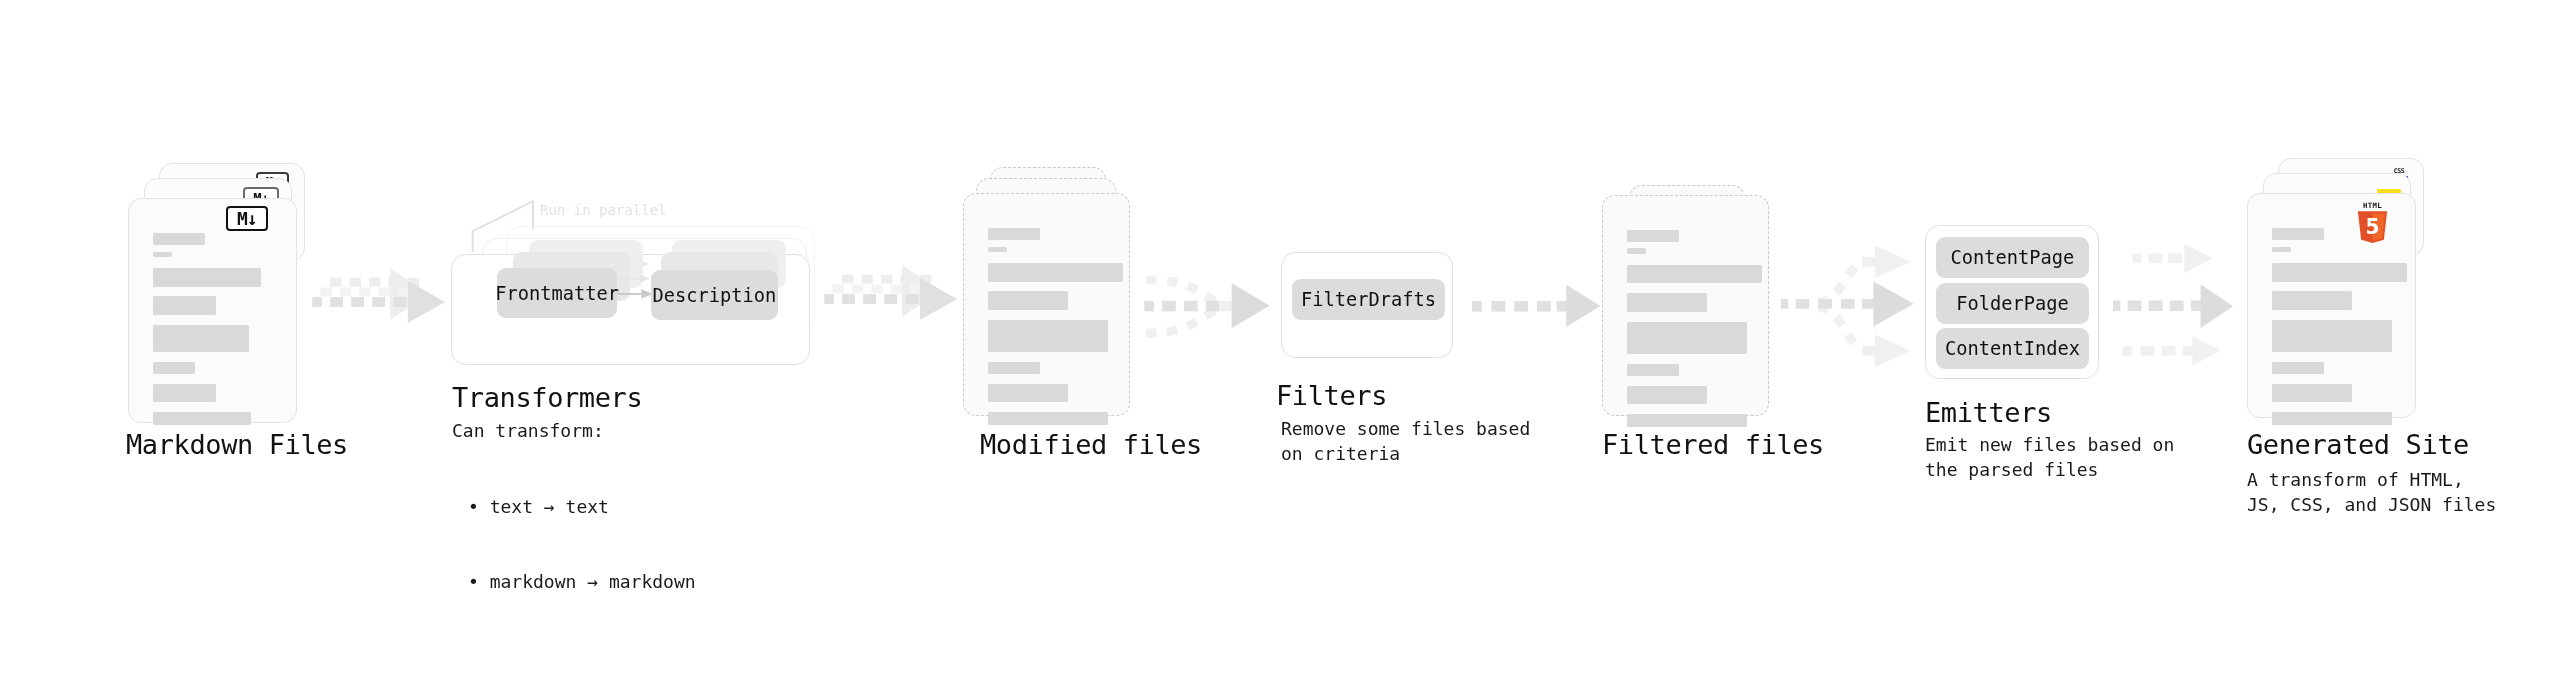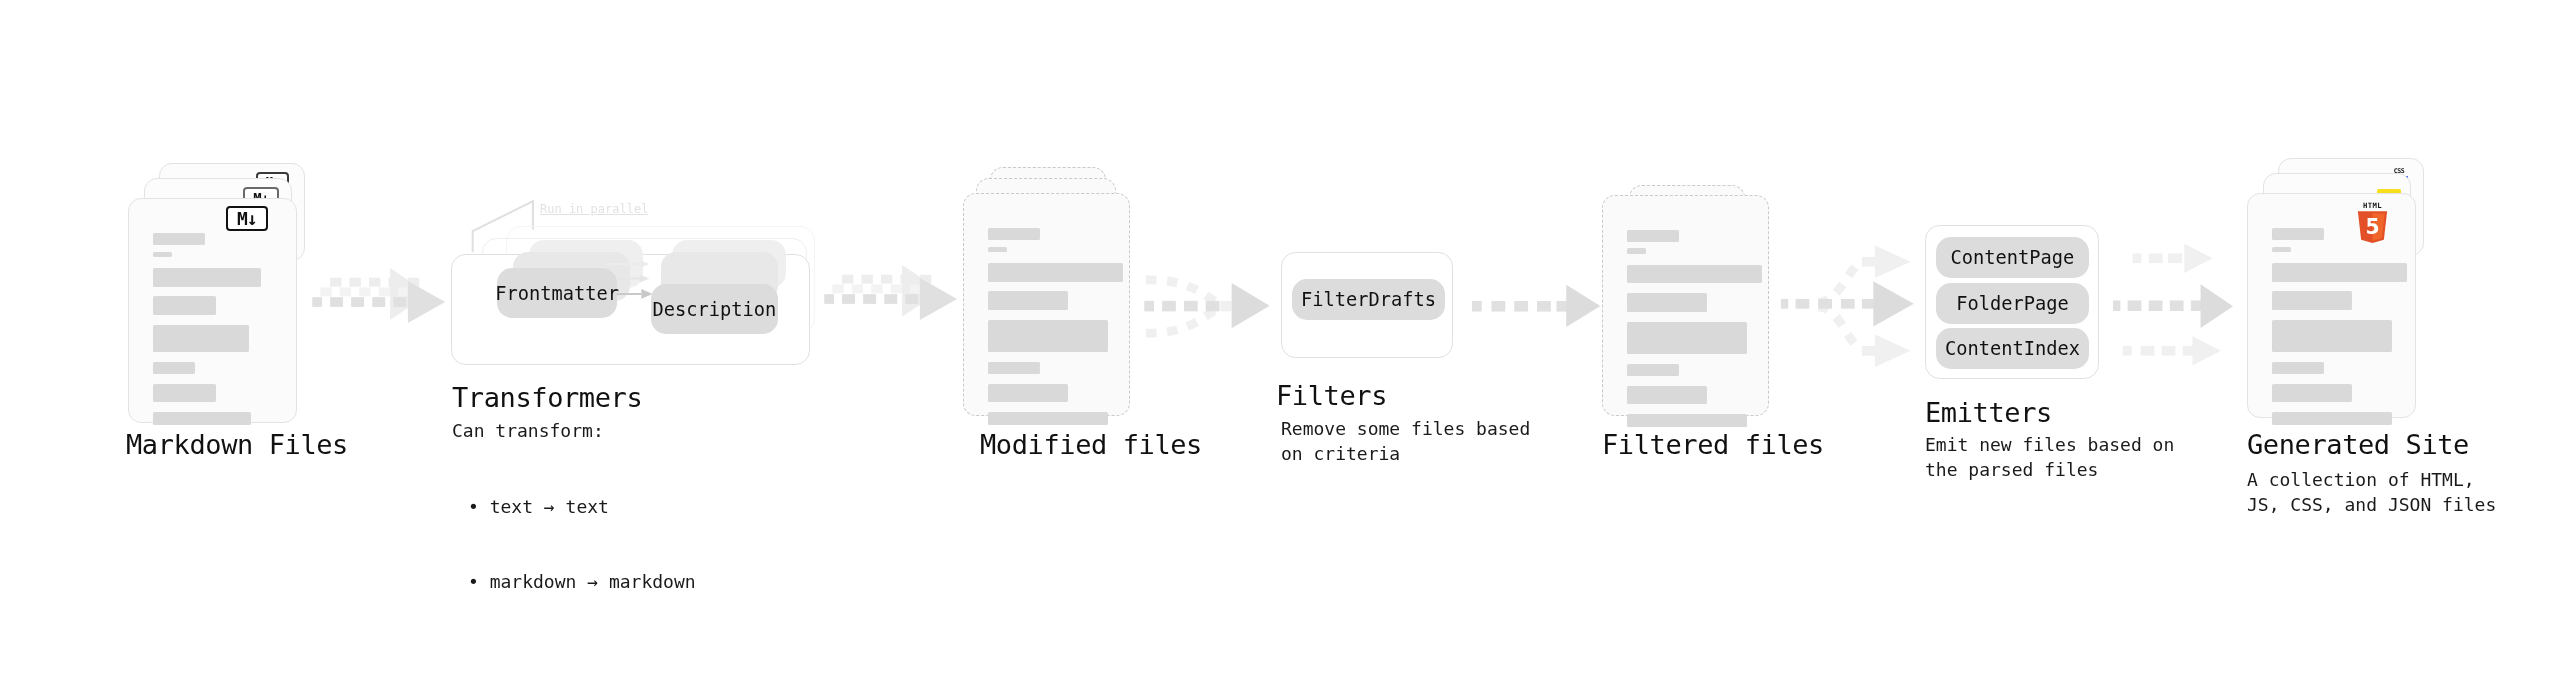--- a/index.html
+++ b/index.html
@@ -57,34 +57,34 @@
     border-radius:14.6px;
     background:#ffffff;
     box-sizing:border-box;
   }
   .gbox.ghost1{border-color:#eeeeee;background:transparent;}
   .gbox.ghost2{border-color:#f4f4f4;background:transparent;}
 
   .chip{
     position:absolute;
     background:#dcdcdc;
-    border-radius:15px;
+    border-radius:9px;
     color:#111;
     font-size:18.7px;
     display:flex;align-items:center;justify-content:center;
     box-sizing:border-box;
     white-space:nowrap;
   }
   .chip.ghost1{background:#e8e8e8;color:transparent;}
   .chip.ghost2{background:#efefef;color:transparent;}
 
   
   .rip-text{
     position:absolute;
-    font-size:12px;color:#e2e2e2;white-space:nowrap;text-decoration:underline;
+    font-size:14px;color:#e2e2e2;white-space:nowrap;
   }
 
   
   .mdbadge{
     position:absolute;
     border:2.4px solid #111;
     border-radius:4.1px;
     background:#fff;
     display:flex;align-items:center;justify-content:center;
     box-sizing:border-box;
@@ -189,21 +189,21 @@
         <path d="M2,24 L44,24"></path>
           <polygon points="44,19 56,24 44,29" fill="#e6e6e6" stroke="none"></polygon>
       </g>
       <g stroke="#c9c9c9" stroke-width="2.5" fill="none">
         <path d="M0,43 L46,43"></path>
           <polygon points="46,37 60,43 46,49" fill="#c9c9c9" stroke="none"></polygon>
       </g>
     </svg>
 
     <div class="chip" style="left:46px;top:42px;width:120px;height:50px;">Frontmatter</div>
-    <div class="chip" style="left:200px;top:58px;width:127px;height:50px;">Description</div>
+    <div class="chip" style="left:200px;top:44px;width:127px;height:50px;">Description</div>
   </div>
 
   <div class="title" style="left:452px;top:382px;">Transformers</div>
   <div class="sub" style="left:452px;top:418px;">Can transform:</div>
   <div class="sub" style="left:468px;top:444px;">
     <div style="position:relative;">
       •&nbsp;<span>text → text</span>
     </div>
     <div style="position:relative;">
       •&nbsp;<span>markdown → markdown</span>
@@ -392,17 +392,17 @@
 
     <svg class="h5" style="left:106px;top:41px;" width="39" height="44" viewBox="0 0 48 54">
       <text x="24" y="11" text-anchor="middle" font-family="DejaVu Sans Mono, monospace" font-size="9" font-weight="bold" fill="#111" letter-spacing="0.5">HTML</text>
       <path d="M6,15 L10,50 L24,54 L38,50 L42,15 Z" fill="#e34f26"></path>
       <path d="M24,17 L24,51.5 L35.5,48.2 L39,18 Z" fill="#ef652a"></path>
       <text x="24" y="43" text-anchor="middle" font-family="DejaVu Sans, sans-serif" font-size="25" font-weight="bold" fill="#ffffff">5</text>
     </svg>
   </div>
 
   <div class="title" style="left:2247px;top:429px;">Generated Site</div>
-  <div class="sub" style="left:2247px;top:467px;">A collection of HTML,
+  <div class="sub" style="left:2247px;top:467px;">A transform of HTML,
 JS, CSS, and JSON files</div>
 
 </div>
 
 
 </body></html>

